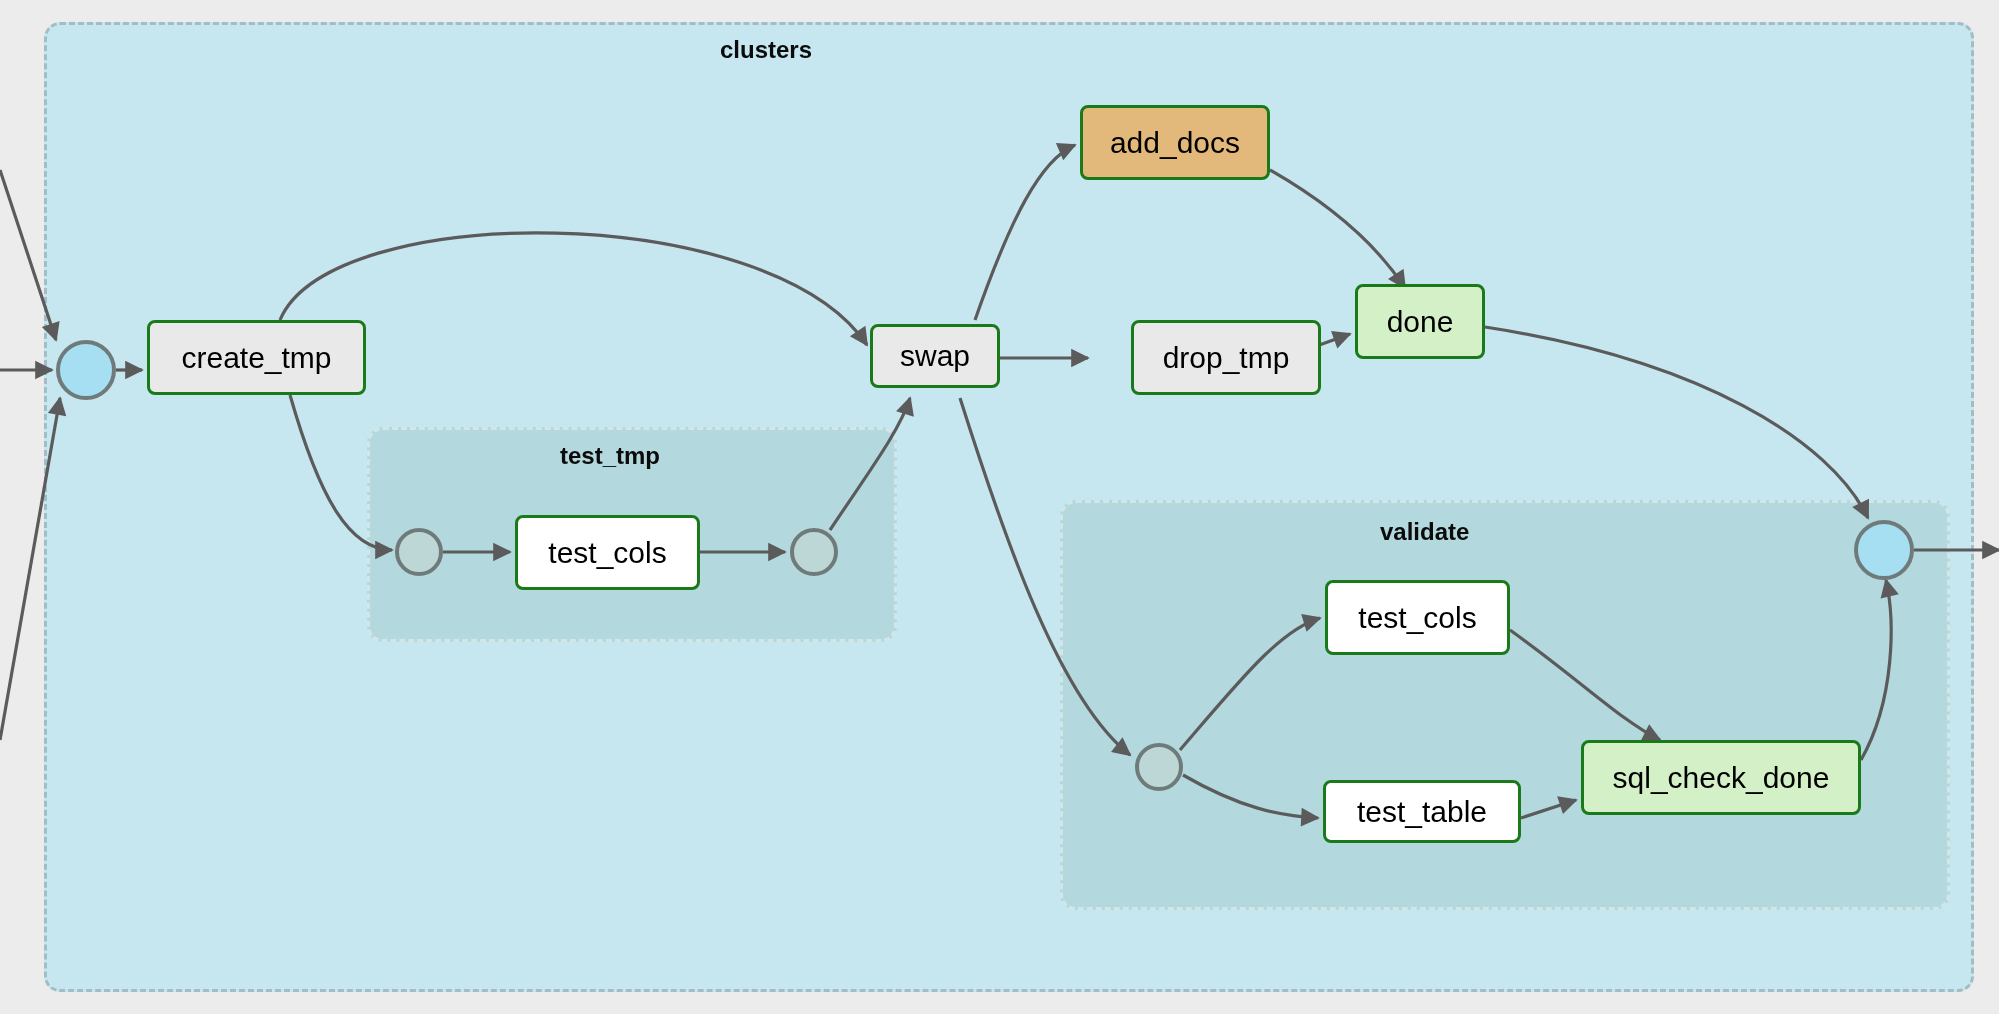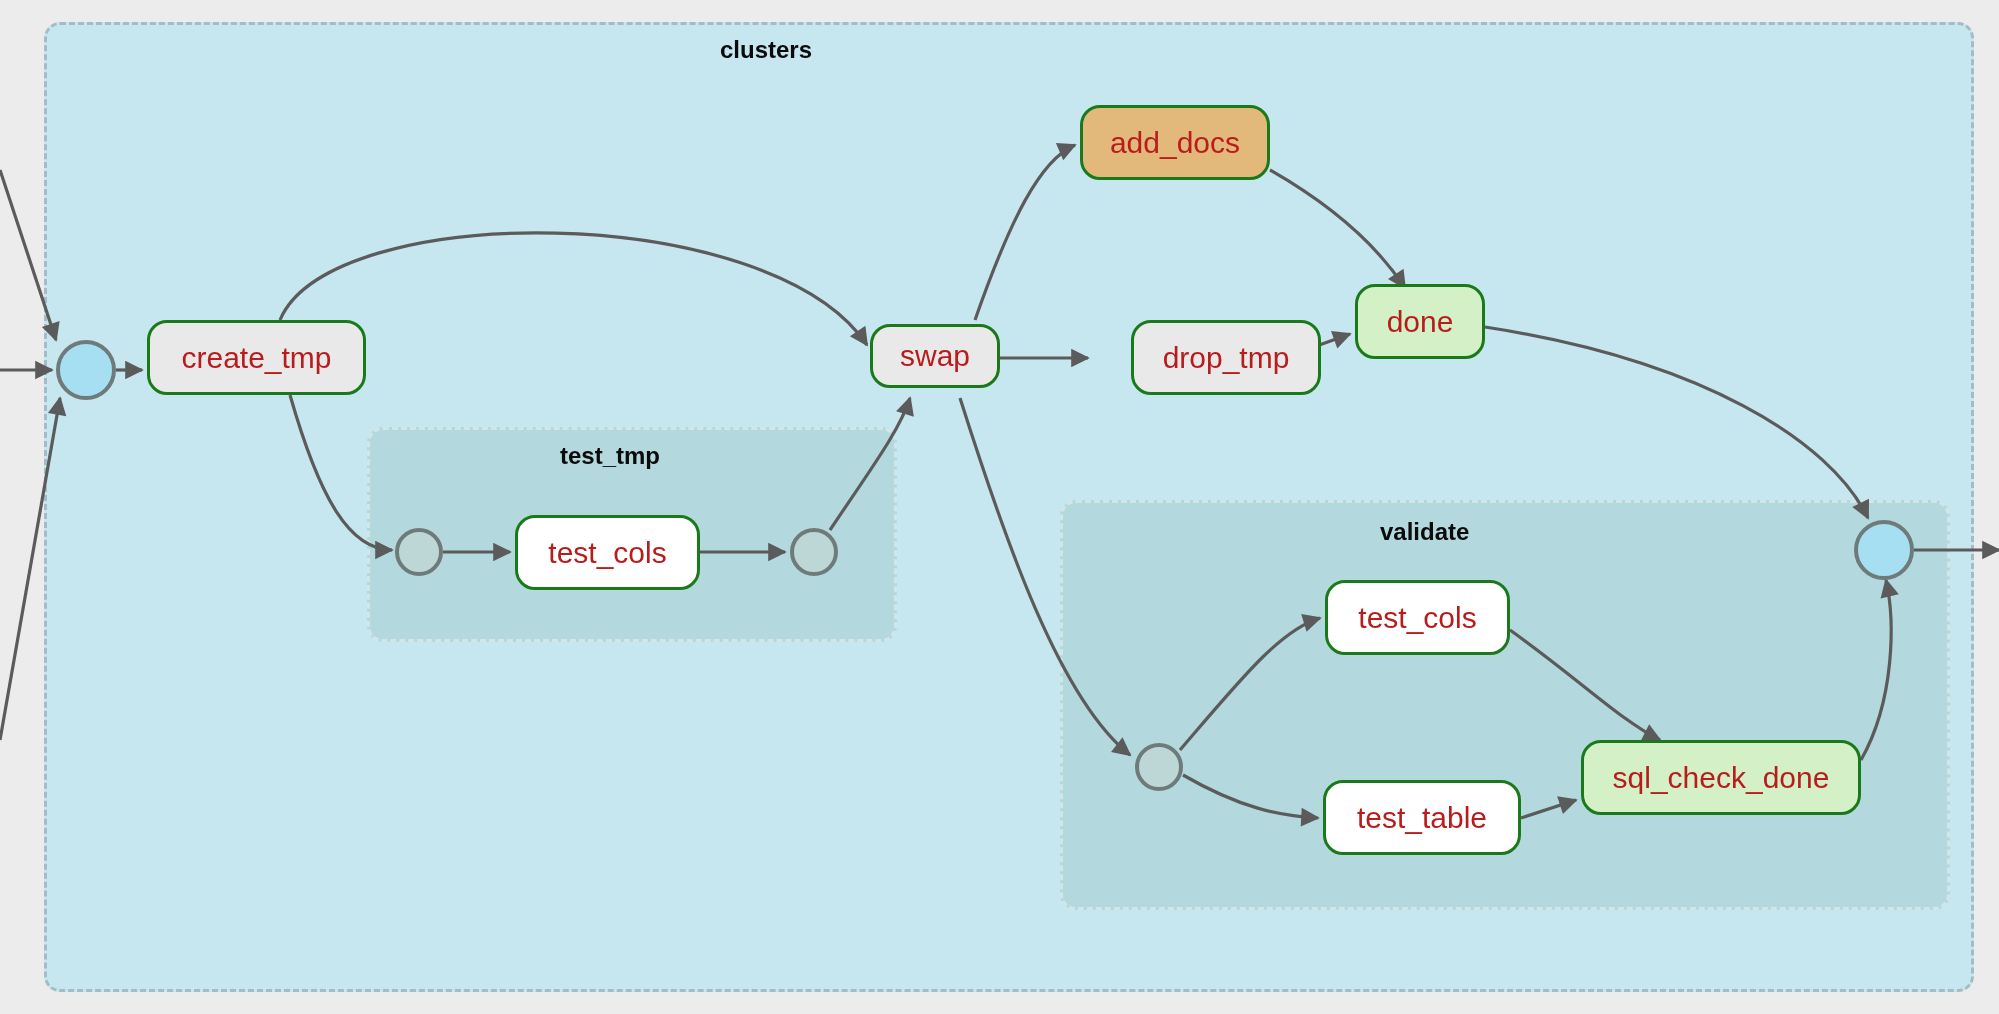--- a/index.html
+++ b/index.html
@@ -61,26 +61,26 @@
     position: absolute;
     font-weight: 700;
     font-size: 24px;
     color: #0b0b0b;
     z-index: 4;
     white-space: nowrap;
   }
   .node {
     position: absolute;
     box-sizing: border-box;
-    border-radius: 20px;
+    border-radius: 8px;
     display: flex;
     align-items: center;
     justify-content: center;
     font-size: 30px;
-    color: #b91c1c;
+    color: #000000;
     z-index: 10;
     padding: 0 4px;
     white-space: nowrap;
   }
   .node.grey  { background: #e9e9e9; border: 3px solid #1a7a1a; }
   .node.white { background: #ffffff; border: 3px solid #1a7a1a; }
   .node.tan   { background: #e2b97a; border: 3px solid #1a7a1a; }
   .node.green { background: #d4f0c6; border: 3px solid #1a7a1a; }
 
   .small-circle {
@@ -141,21 +141,21 @@
       <span>done</span>
     </div>
 
   <div class="node white" style="left:515px;  top:515px; width:185px; height:75px;">
       <span>test_cols</span>
     </div>
 
   <div class="node white" style="left:1325px; top:580px; width:185px; height:75px;">
       <span>test_cols</span>
     </div>
-  <div class="node white" style="left:1323px; top:780px; width:198px; height:75px;">
+  <div class="node white" style="left:1323px; top:780px; width:198px; height:63px;">
       <span>test_table</span>
     </div>
   <div class="node green" style="left:1581px; top:740px; width:280px; height:75px;">
       <span>sql_check_done</span>
     </div>
 
   <svg class="edges" viewBox="0 0 1999 1014">
     <defs>
       <marker id="arrow" viewBox="0 0 12 12" refX="10" refY="6" markerWidth="7" markerHeight="7" orient="auto-start-reverse">
         <path d="M 1 1 L 11 6 L 1 11 z" fill="#5b5b5b"></path>

